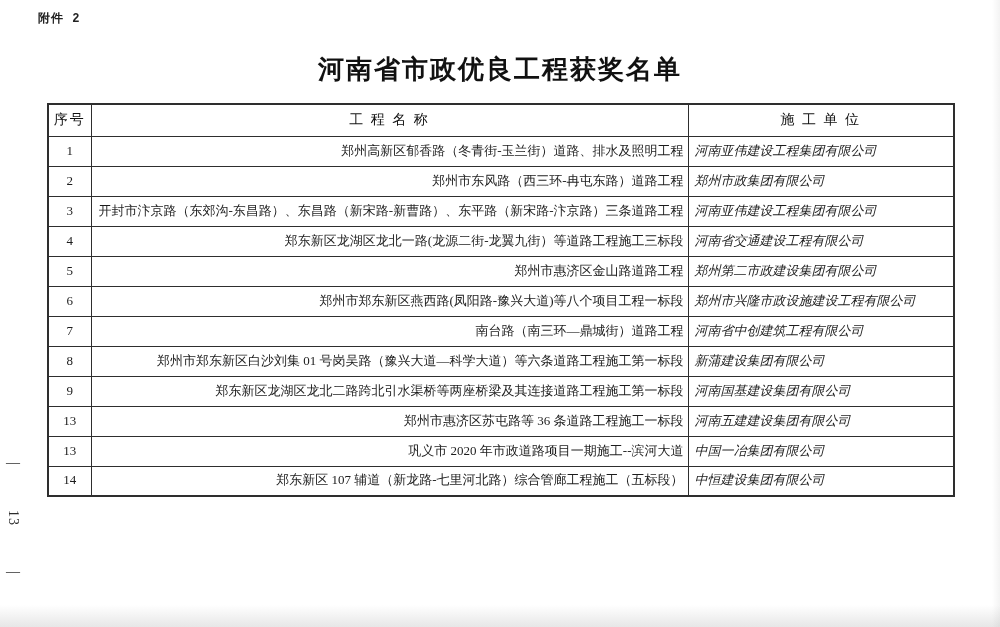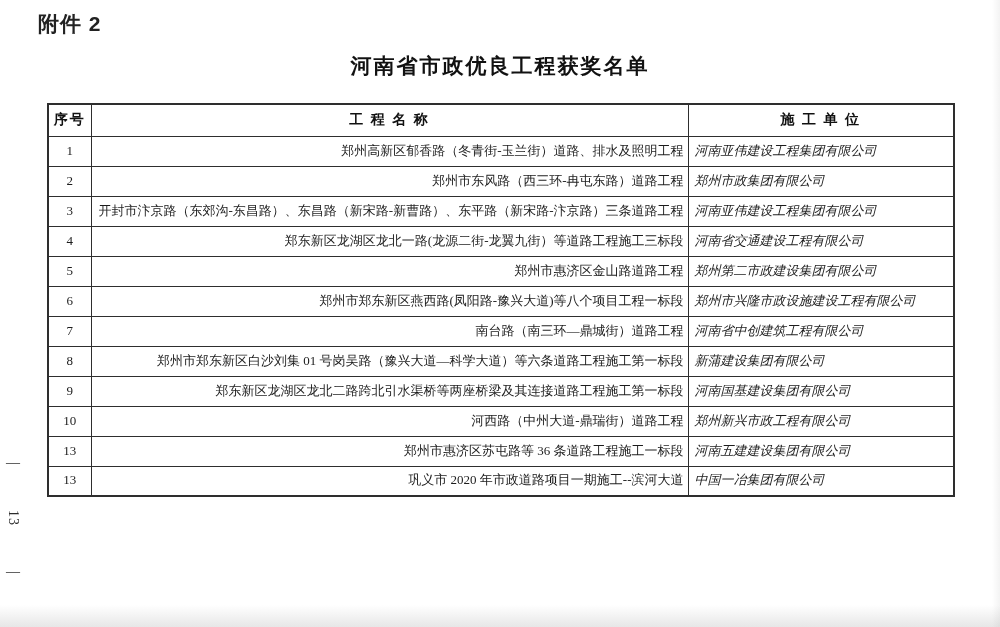--- a/index.html
+++ b/index.html
@@ -8,34 +8,34 @@
     position: relative;
     background: #ffffff;
     font-family: "Liberation Serif", "DejaVu Serif", serif;
     color: #1c1c1c;
     overflow: hidden;
   }
   .attachment-label {
     position: absolute;
     left: 38px;
     top: 10px;
-    font-family: Liberation Sans, sans-serif;
+    font-family: Liberation Mono, monospace;
     font-weight: 600;
-    font-size: 21px;
+    font-size: 12px;
     color: #222;
     letter-spacing: 1px;
   }
   .doc-title {
     position: absolute;
     left: 0;
     top: 52px;
     width: 1000px;
     text-align: center;
     font-weight: 700;
-    font-size: 21px;
+    font-size: 26px;
     letter-spacing: 2px;
     color: #111;
   }
   .gutter-page-number {
     position: absolute;
     left: 2px;
     top: 455px;
     width: 22px;
     height: 125px;
     display: flex;
@@ -59,21 +59,21 @@
     border: 2px solid #2e2e2e;
   }
   .award-table th, .award-table td {
     border: 1px solid #2e2e2e;
     font-size: 13px;
     vertical-align: middle;
     overflow: hidden;
   }
   .award-table th {
     height: 32px;
-    font-weight: 700;
+    font-weight: 400;
     font-size: 14px;
     text-align: center;
     letter-spacing: 2px;
     color: #111;
   }
   .award-table td { height: 30px; line-height: 1.3; color: #1c1c1c; }
   .award-table td.c-no { text-align: center; }
   .award-table td.c-project { text-align: right; padding: 2px 4px 2px 5px; }
   .award-table td.c-company { text-align: left; padding: 2px 4px 2px 6px; font-style: italic; }
   .scan-shadow-bottom {
@@ -157,31 +157,31 @@
     <td class="c-no">8</td>
     <td class="c-project">郑州市郑东新区白沙刘集 01 号岗吴路（豫兴大道—科学大道）等六条道路工程施工第一标段</td>
     <td class="c-company">新蒲建设集团有限公司</td>
   </tr>
       <tr>
     <td class="c-no">9</td>
     <td class="c-project">郑东新区龙湖区龙北二路跨北引水渠桥等两座桥梁及其连接道路工程施工第一标段</td>
     <td class="c-company">河南国基建设集团有限公司</td>
   </tr>
       <tr>
-    <td class="c-no">10</td>
-    <td class="c-project">河西路（中州大道-鼎瑞街）道路工程</td>
-    <td class="c-company">郑州新兴市政工程有限公司</td>
-  </tr>
-      <tr>
     <td class="c-no">13</td>
     <td class="c-project">郑州市惠济区苏屯路等 36 条道路工程施工一标段</td>
     <td class="c-company">河南五建建设集团有限公司</td>
   </tr>
       <tr>
     <td class="c-no">13</td>
     <td class="c-project">巩义市 2020 年市政道路项目一期施工--滨河大道</td>
     <td class="c-company">中国一冶集团有限公司</td>
   </tr>
+      <tr>
+    <td class="c-no">14</td>
+    <td class="c-project">郑东新区 107 辅道（新龙路-七里河北路）综合管廊工程施工（五标段）</td>
+    <td class="c-company">中恒建设集团有限公司</td>
+  </tr>
     </tbody>
 </table>
 
 <div class="scan-shadow-bottom"></div>
 <div class="scan-shadow-right"></div>
 
 </body></html>

